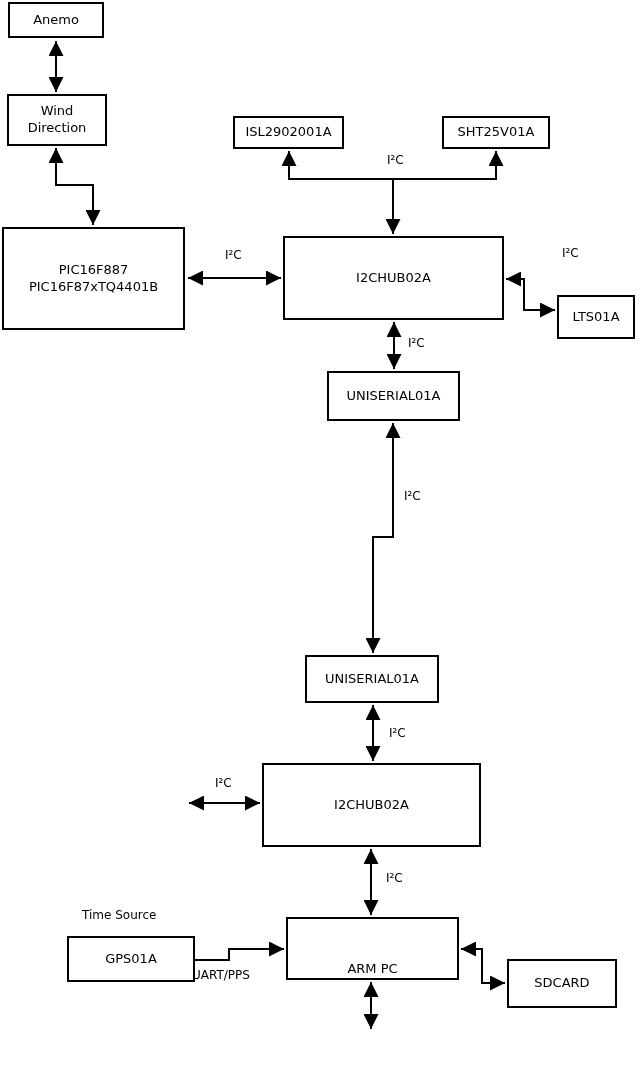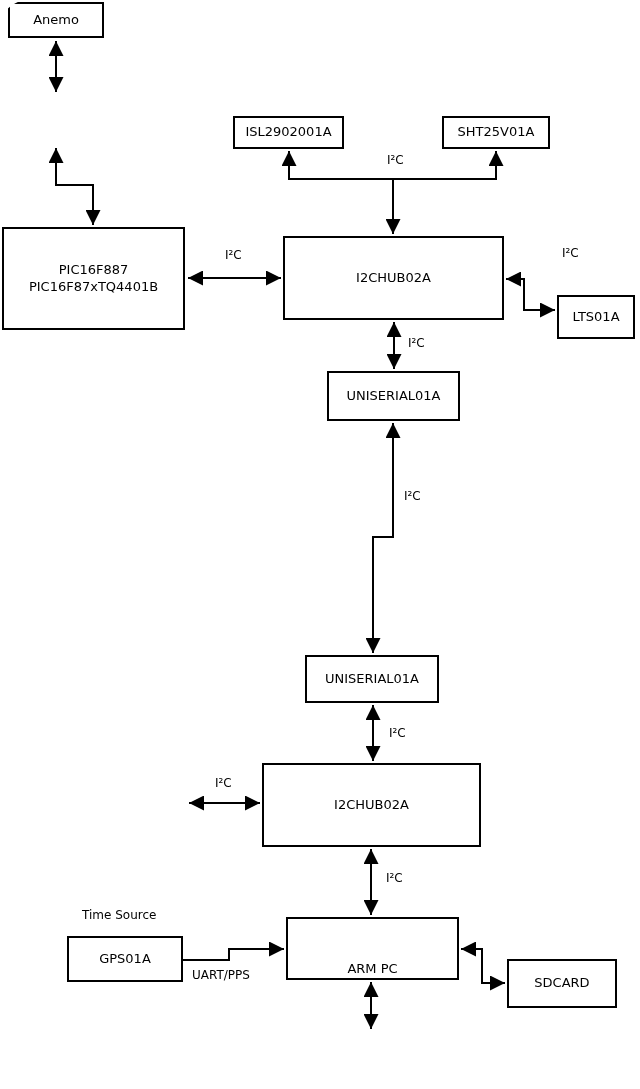--- a/index.html
+++ b/index.html
@@ -4,21 +4,20 @@
 <style>
   html, body { margin: 0; padding: 0; background: #ffffff; }
   #canvas {
     position: relative;
     width: 640px;
     height: 1089px;
     background: #ffffff;
     font-family: "DejaVu Sans", "Liberation Sans", sans-serif;
     color: #000000;
     overflow: hidden;
-    border-radius: 28px;
   }
   #wires {
     position: absolute;
     left: 0; top: 0;
     width: 640px; height: 1089px;
   }
   .node {
     position: absolute;
     box-sizing: border-box;
     border: 2px solid #000000;
@@ -64,20 +63,24 @@
       <path d="M175,960 H229 V949 H284" marker-end="url(#arrow)"></path>
       <path d="M461,949 H482 V983 H505" marker-start="url(#arrow)" marker-end="url(#arrow)"></path>
       <path d="M371,982 V1029" marker-start="url(#arrow)" marker-end="url(#arrow)"></path>
     </g>
   </svg>
 
   <div class="node" style="left:8px; top:2px; width:96px; height:36px;">
     <span>Anemo</span>
   </div>
 
+  <div class="node" style="left:7px; top:94px; width:100px; height:52px;">
+    <span>Wind</span>
+    <span>Direction</span>
+  </div>
 
   <div class="node" style="left:2px; top:227px; width:183px; height:103px;">
     <span>PIC16F887</span>
     <span>PIC16F87xTQ4401B</span>
   </div>
 
   <div class="node" style="left:233px; top:116px; width:111px; height:33px;">
     <span>ISL2902001A</span>
   </div>
 
@@ -103,21 +106,21 @@
 
   <div class="node" style="left:262px; top:763px; width:219px; height:84px;">
     <span>I2CHUB02A</span>
   </div>
 
 
   <div class="node" style="left:286px; top:917px; width:173px; height:63px;justify-content:flex-end;">
     <span>ARM PC</span>
   </div>
 
-  <div class="node" style="left:67px; top:936px; width:116px; height:46px;">
+  <div class="node" style="left:67px; top:936px; width:128px; height:46px;">
     <span>GPS01A</span>
   </div>
 
   <div class="node" style="left:507px; top:959px; width:110px; height:49px;">
     <span>SDCARD</span>
   </div>
 
 
   <div class="edge-label" style="left:225px; top:248px;">I²C</div>
 

